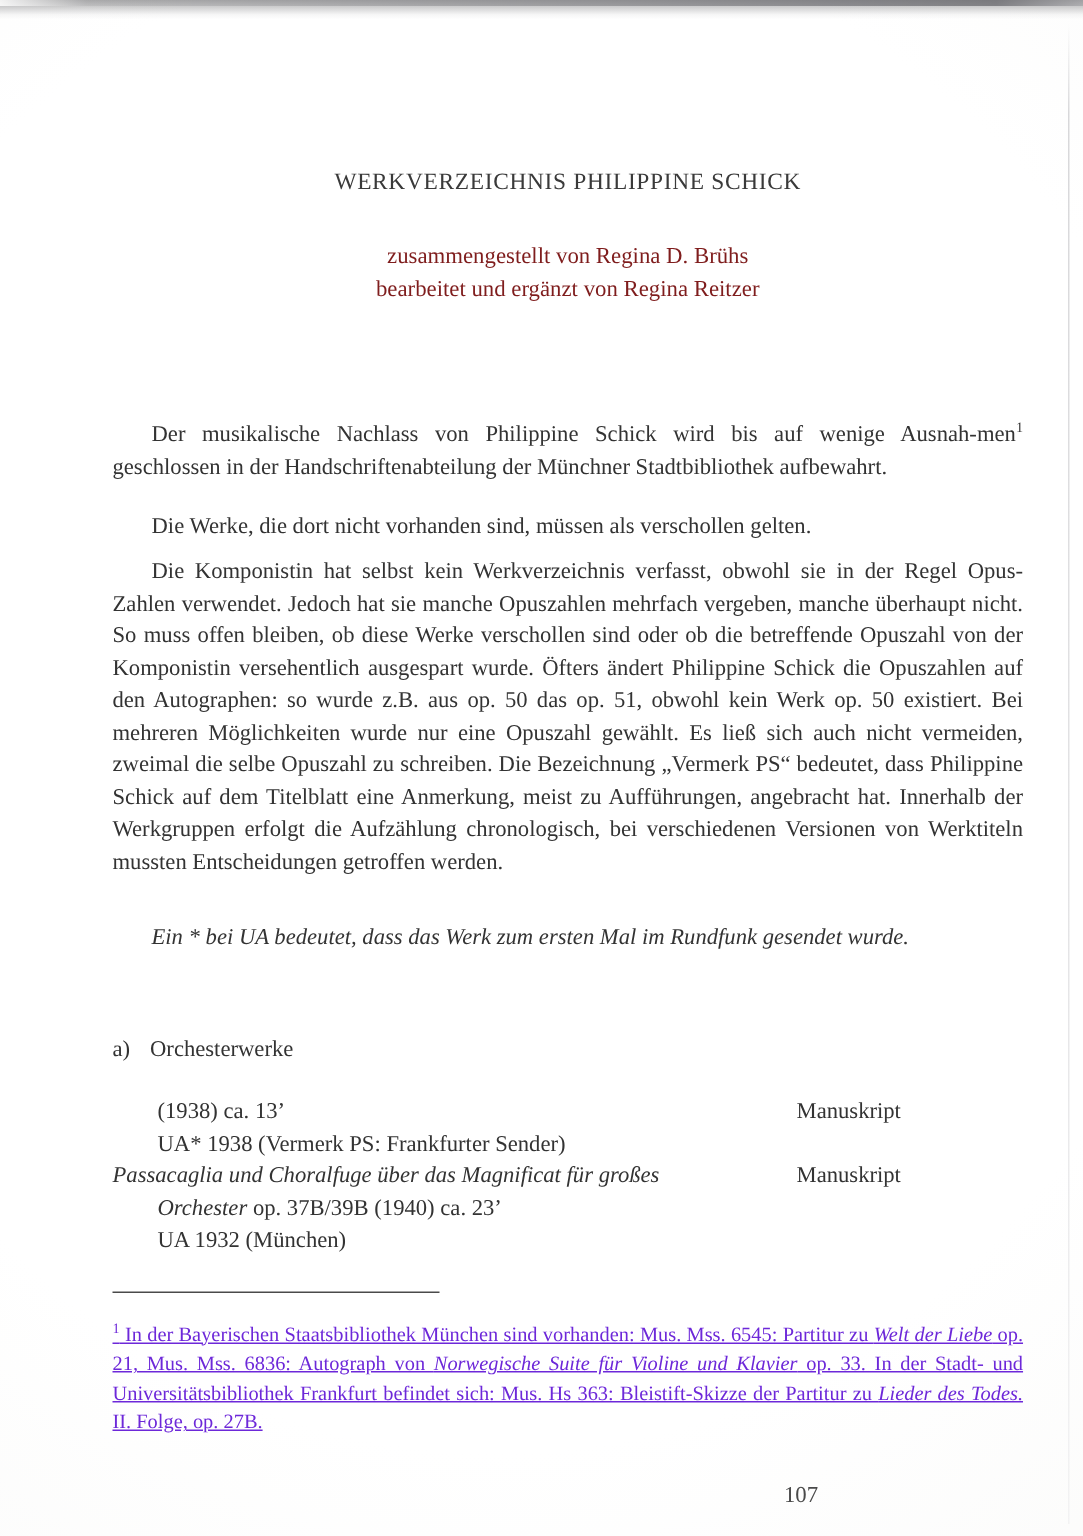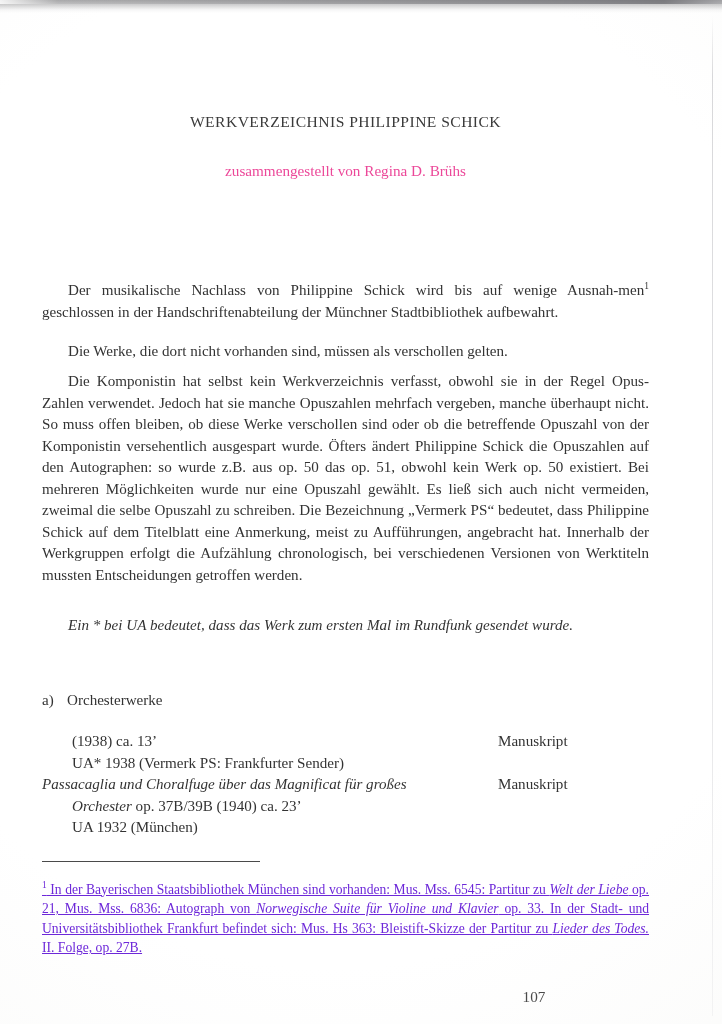--- a/index.html
+++ b/index.html
@@ -58,21 +58,21 @@
     background: radial-gradient(ellipse 120% 90% at 46% 45%,
         rgba(255,255,255,0) 55%,
         rgba(246,246,244,0.55) 88%,
         rgba(240,240,238,0.8) 100%);
     pointer-events: none;
   }
 
   
   .page {
     position: absolute;
-    left: 42px;
+    left: 75px;
     top: 0;
     width: 607px;   
     height: 832px;
   }
 
   .doc-title {
     position: absolute;
     left: 0; top: 113px;
     width: 607px;
     text-align: center;
@@ -81,21 +81,21 @@
     color: #3a3a3a;
   }
 
   .byline {
     position: absolute;
     left: 0; top: 160px;
     width: 607px;
     text-align: center;
     font-size: 15.2px;
     line-height: 22px;
-    color: #ec4899;
+    color: #7f1d1d;
   }
   .byline div { white-space: nowrap; }
 
   .body-block {
     position: absolute;
     left: 0;
     width: 607px;
     font-size: 15.1px;
     line-height: 21.5px;
     text-align: justify;
@@ -191,20 +191,21 @@
 <div class="page-tone"></div>
 <div class="scan-top-shadow"></div>
 <div class="scan-right-edge"></div>
 
 <div class="page">
 
   <div class="doc-title">WERKVERZEICHNIS PHILIPPINE SCHICK</div>
 
   <div class="byline">
     <div>zusammengestellt von Regina D. Brühs</div>
+    <div>bearbeitet und ergänzt von Regina Reitzer</div>
   </div>
 
   <p class="body-block indent" id="para-nachlass"><span>Der musikalische Nachlass von Philippine Schick wird bis auf wenige Ausnah-</span><span>men</span><sup class="fn">1</sup><span> geschlossen in der Handschriftenabteilung der Münchner Stadtbibliothek aufbewahrt.</span></p>
 
   <p class="body-block indent" id="para-werke">Die Werke, die dort nicht vorhanden sind, müssen als verschollen gelten.</p>
 
   <p class="body-block indent" id="para-kompo">Die Komponistin hat selbst kein Werkverzeichnis verfasst, obwohl sie in der Regel Opus-Zahlen verwendet. Jedoch hat sie manche Opuszahlen mehrfach vergeben, manche überhaupt nicht. So muss offen bleiben, ob diese Werke verschollen sind oder ob die betreffende Opuszahl von der Komponistin versehentlich ausgespart wurde. Öfters ändert Philippine Schick die Opuszahlen auf den Autographen: so wurde z.B. aus op. 50 das op. 51, obwohl kein Werk op. 50 existiert. Bei mehreren Möglichkeiten wurde nur eine Opuszahl gewählt. Es ließ sich auch nicht vermeiden, zweimal die selbe Opuszahl zu schreiben. Die Bezeichnung „Vermerk PS“ bedeutet, dass Philippine Schick auf dem Titelblatt eine Anmerkung, meist zu Aufführungen, angebracht hat. Innerhalb der Werkgruppen erfolgt die Aufzählung chronologisch, bei verschiedenen Versionen von Werktiteln mussten Entscheidungen getroffen werden.</p>
 
   <p class="body-block indent" id="para-stern">Ein * bei UA bedeutet, dass das Werk zum ersten Mal im Rundfunk gesendet wurde.</p>
 

